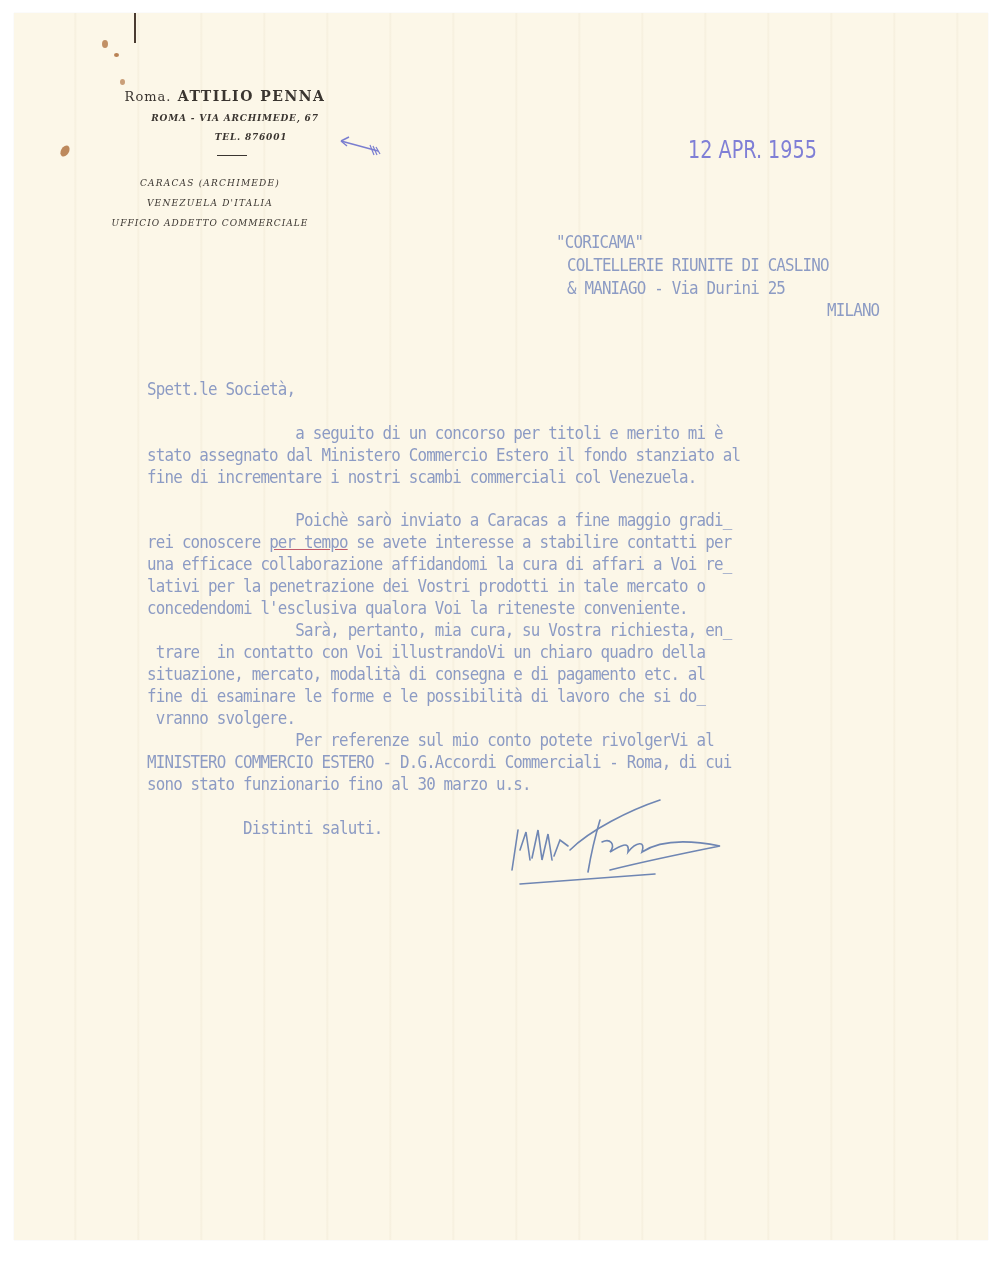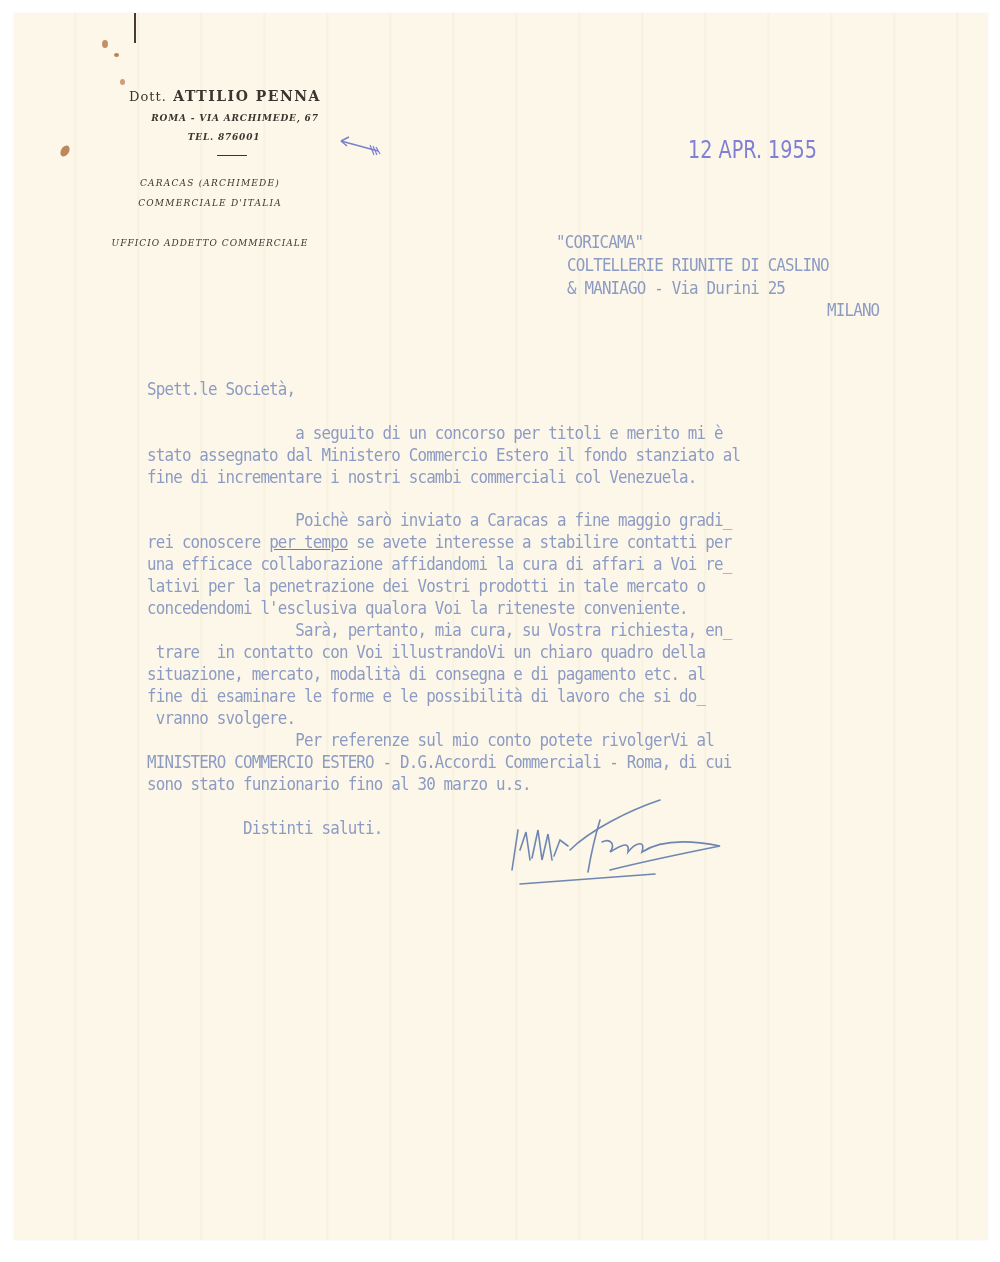--- a/index.html
+++ b/index.html
@@ -9,25 +9,25 @@
       background: #fcf7e8;
       background-image:
         repeating-linear-gradient(90deg, rgba(230,220,195,0.0) 0px, rgba(230,220,195,0.0) 60px, rgba(225,214,188,0.25) 61px, rgba(230,220,195,0.0) 63px);
       box-shadow: 0 0 1px rgba(0,0,0,0.1);
     }
     .lh { position: absolute; font-family: "DejaVu Serif", serif; color: #3a3530; text-align: center; white-space: nowrap; }
     .lh-name { left: 100px; top: 88px; width: 250px; font-size: 14px; letter-spacing: 1.5px; font-weight: bold; }
     .lh-name .dott { font-size: 13px; font-weight: normal; letter-spacing: 1px; }
     .lh-small { font-size: 9px; letter-spacing: 0.8px; font-weight: bold; font-style: italic; }
     .lh-addr { left: 125px; top: 113px; width: 220px; }
-    .lh-tel { left: 114px; top: 132px; width: 220px; }
+    .lh-tel { left: 141px; top: 132px; width: 220px; }
     .lh-rule { position: absolute; left: 217px; top: 155px; width: 30px; height: 1px; background: #3a3530; }
     .lh-caracas { left: 100px; top: 178px; width: 220px; font-weight: normal; letter-spacing: 1.2px; }
     .lh-amb { left: 100px; top: 198px; width: 220px; font-weight: normal; letter-spacing: 1.2px; }
-    .lh-uff { left: 100px; top: 218px; width: 220px; font-weight: normal; letter-spacing: 1px; margin-top: 20px; }
+    .lh-uff { left: 100px; top: 218px; width: 220px; font-weight: normal; letter-spacing: 1px; }
     .stamp { position: absolute; left: 688px; top: 136px; font-family: "DejaVu Sans", sans-serif; font-size: 24px; color: #7f7fd6; letter-spacing: 0px; transform: scaleX(0.8); transform-origin: left; }
     .tw { position: absolute; font-family: "DejaVu Sans Mono", monospace; color: #8c9bc4; white-space: pre; font-size: 17.6px; letter-spacing: -0.9px; transform: scaleX(0.9); transform-origin: left; }
     .recip { left: 556px; }
     .body-line { left: 147px; }
     .underline { text-decoration: underline; text-decoration-color: #c25b6a; }
     .arrow { position: absolute; left: 338px; top: 135px; }
     .signature { position: absolute; left: 490px; top: 790px; }
     .stain { position: absolute; border-radius: 50%; background: #a8642e; }
   </style>
 </head>
@@ -36,28 +36,28 @@
 <div class="paper">
 
   <div class="stain" style="left:88px;top:27px;width:6px;height:8px;opacity:0.7;"></div>
   <div class="stain" style="left:100px;top:40px;width:5px;height:4px;opacity:0.8;"></div>
   <div class="stain" style="left:106px;top:66px;width:5px;height:6px;opacity:0.6;"></div>
   <div class="stain" style="left:47px;top:132px;width:8px;height:12px;opacity:0.75;transform:rotate(30deg);"></div>
   <div style="position:absolute;left:120px;top:0px;width:2px;height:30px;background:#4a3b30;"></div>
 </div>
 
 <div class="lh lh-name">
-  <span class="dott">Dott.</span>
+  <span class="dott">Roma.</span>
   <span>ATTILIO PENNA</span>
 </div>
 <div class="lh lh-small lh-addr">ROMA - VIA ARCHIMEDE, 67</div>
 <div class="lh lh-small lh-tel">TEL. 876001</div>
 <div class="lh-rule"></div>
 <div class="lh lh-small lh-caracas">CARACAS (ARCHIMEDE)</div>
-<div class="lh lh-small lh-amb">COMMERCIALE D'ITALIA</div>
+<div class="lh lh-small lh-amb">VENEZUELA D'ITALIA</div>
 <div class="lh lh-small lh-uff">UFFICIO ADDETTO COMMERCIALE</div>
 
 <svg class="arrow" width="46" height="22" viewBox="0 0 46 22">
   <path d="M3 6 L40 16" stroke="#7a7ed0" stroke-width="1.4" fill="none"></path>
   <path d="M3 6 L11 2 M3 6 L9 11" stroke="#7a7ed0" stroke-width="1.4" fill="none"></path>
   <path d="M32 10 L36 20 M35 11 L39 20 M38 12 L42 19" stroke="#7a7ed0" stroke-width="1.2" fill="none"></path>
 </svg>
 
 <div class="stamp">12 APR. 1955</div>
 

